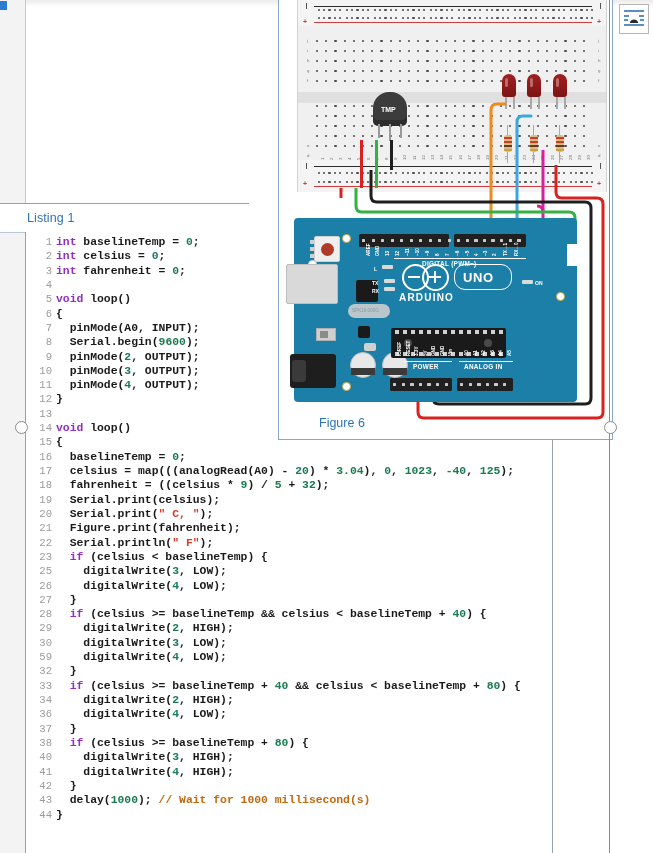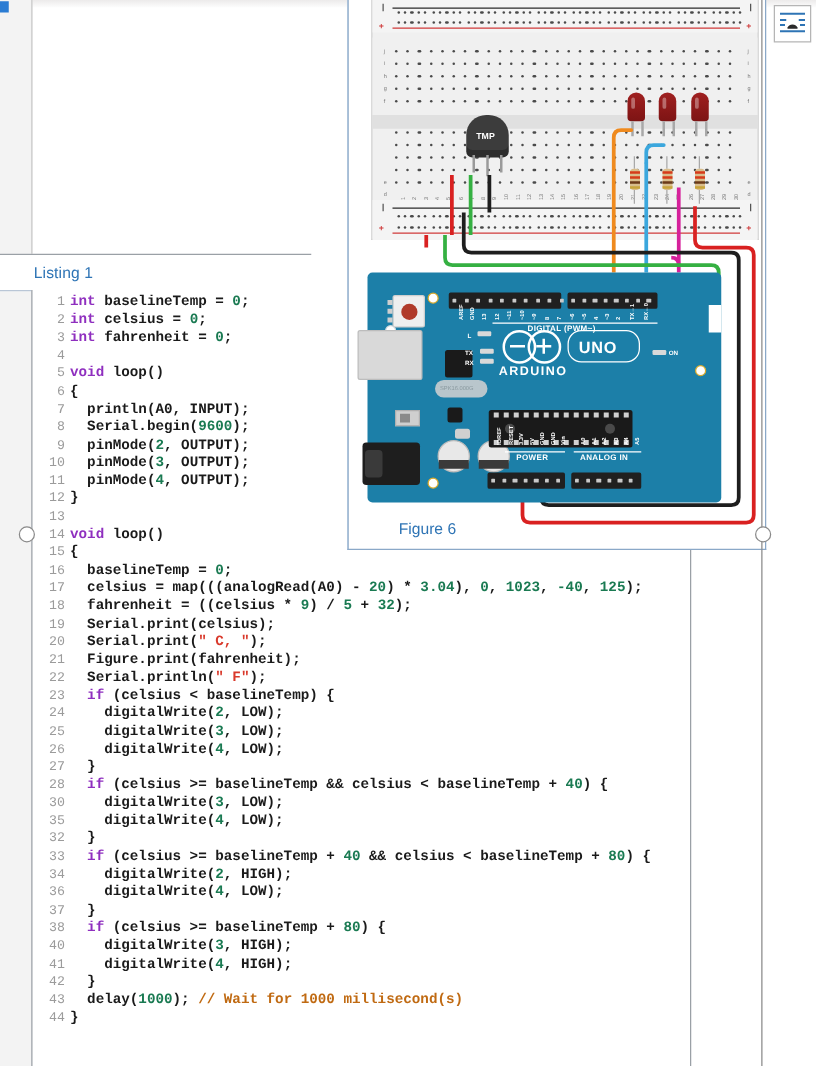--- a/index.html
+++ b/index.html
@@ -152,44 +152,44 @@
   <div class="caption-text">Listing 1</div>
 
   <div class="code-block">
     <div class="code-inner" id="code-inner">
         <div class="code-line"><span class="ln">1</span><span class="code-txt"><span class="kw">int</span><span> baselineTemp = </span><span class="num">0</span><span>;</span></span></div>
         <div class="code-line"><span class="ln">2</span><span class="code-txt"><span class="kw">int</span><span> celsius = </span><span class="num">0</span><span>;</span></span></div>
         <div class="code-line"><span class="ln">3</span><span class="code-txt"><span class="kw">int</span><span> fahrenheit = </span><span class="num">0</span><span>;</span></span></div>
         <div class="code-line"><span class="ln">4</span><span class="code-txt"><span></span></span></div>
         <div class="code-line"><span class="ln">5</span><span class="code-txt"><span class="kw">void</span><span> loop()</span></span></div>
         <div class="code-line"><span class="ln">6</span><span class="code-txt"><span>{</span></span></div>
-        <div class="code-line"><span class="ln">7</span><span class="code-txt"><span>  println(A0, INPUT);</span></span></div>
+        <div class="code-line"><span class="ln">7</span><span class="code-txt"><span>  pinMode(A0, INPUT);</span></span></div>
         <div class="code-line"><span class="ln">8</span><span class="code-txt"><span>  Serial.begin(</span><span class="num">9600</span><span>);</span></span></div>
         <div class="code-line"><span class="ln">9</span><span class="code-txt"><span>  pinMode(</span><span class="num">2</span><span>, OUTPUT);</span></span></div>
         <div class="code-line"><span class="ln">10</span><span class="code-txt"><span>  pinMode(</span><span class="num">3</span><span>, OUTPUT);</span></span></div>
         <div class="code-line"><span class="ln">11</span><span class="code-txt"><span>  pinMode(</span><span class="num">4</span><span>, OUTPUT);</span></span></div>
         <div class="code-line"><span class="ln">12</span><span class="code-txt"><span>}</span></span></div>
         <div class="code-line"><span class="ln">13</span><span class="code-txt"><span></span></span></div>
         <div class="code-line"><span class="ln">14</span><span class="code-txt"><span class="kw">void</span><span> loop()</span></span></div>
         <div class="code-line"><span class="ln">15</span><span class="code-txt"><span>{</span></span></div>
         <div class="code-line"><span class="ln">16</span><span class="code-txt"><span>  baselineTemp = </span><span class="num">0</span><span>;</span></span></div>
         <div class="code-line"><span class="ln">17</span><span class="code-txt"><span>  celsius = map(((analogRead(A0) - </span><span class="num">20</span><span>) * </span><span class="num">3.04</span><span>), </span><span class="num">0</span><span>, </span><span class="num">1023</span><span>, </span><span class="num">-40</span><span>, </span><span class="num">125</span><span>);</span></span></div>
         <div class="code-line"><span class="ln">18</span><span class="code-txt"><span>  fahrenheit = ((celsius * </span><span class="num">9</span><span>) / </span><span class="num">5</span><span> + </span><span class="num">32</span><span>);</span></span></div>
         <div class="code-line"><span class="ln">19</span><span class="code-txt"><span>  Serial.print(celsius);</span></span></div>
         <div class="code-line"><span class="ln">20</span><span class="code-txt"><span>  Serial.print(</span><span class="str">" C, "</span><span>);</span></span></div>
         <div class="code-line"><span class="ln">21</span><span class="code-txt"><span>  Figure.print(fahrenheit);</span></span></div>
         <div class="code-line"><span class="ln">22</span><span class="code-txt"><span>  Serial.println(</span><span class="str">" F"</span><span>);</span></span></div>
         <div class="code-line"><span class="ln">23</span><span class="code-txt"><span>  </span><span class="kw">if</span><span> (celsius &lt; baselineTemp) {</span></span></div>
-        <div class="code-line"><span class="ln">24</span><span class="code-txt"><span>    digitalWrite(</span><span class="num">2</span><span>, LOW);</span></span></div>
         <div class="code-line"><span class="ln">25</span><span class="code-txt"><span>    digitalWrite(</span><span class="num">3</span><span>, LOW);</span></span></div>
         <div class="code-line"><span class="ln">26</span><span class="code-txt"><span>    digitalWrite(</span><span class="num">4</span><span>, LOW);</span></span></div>
         <div class="code-line"><span class="ln">27</span><span class="code-txt"><span>  }</span></span></div>
         <div class="code-line"><span class="ln">28</span><span class="code-txt"><span>  </span><span class="kw">if</span><span> (celsius &gt;= baselineTemp &amp;&amp; celsius &lt; baselineTemp + </span><span class="num">40</span><span>) {</span></span></div>
+        <div class="code-line"><span class="ln">29</span><span class="code-txt"><span>    digitalWrite(</span><span class="num">2</span><span>, HIGH);</span></span></div>
         <div class="code-line"><span class="ln">30</span><span class="code-txt"><span>    digitalWrite(</span><span class="num">3</span><span>, LOW);</span></span></div>
-        <div class="code-line"><span class="ln">35</span><span class="code-txt"><span>    digitalWrite(</span><span class="num">4</span><span>, LOW);</span></span></div>
+        <div class="code-line"><span class="ln">59</span><span class="code-txt"><span>    digitalWrite(</span><span class="num">4</span><span>, LOW);</span></span></div>
         <div class="code-line"><span class="ln">32</span><span class="code-txt"><span>  }</span></span></div>
         <div class="code-line"><span class="ln">33</span><span class="code-txt"><span>  </span><span class="kw">if</span><span> (celsius &gt;= baselineTemp + </span><span class="num">40</span><span> &amp;&amp; celsius &lt; baselineTemp + </span><span class="num">80</span><span>) {</span></span></div>
         <div class="code-line"><span class="ln">34</span><span class="code-txt"><span>    digitalWrite(</span><span class="num">2</span><span>, HIGH);</span></span></div>
         <div class="code-line"><span class="ln">36</span><span class="code-txt"><span>    digitalWrite(</span><span class="num">4</span><span>, LOW);</span></span></div>
         <div class="code-line"><span class="ln">37</span><span class="code-txt"><span>  }</span></span></div>
         <div class="code-line"><span class="ln">38</span><span class="code-txt"><span>  </span><span class="kw">if</span><span> (celsius &gt;= baselineTemp + </span><span class="num">80</span><span>) {</span></span></div>
         <div class="code-line"><span class="ln">40</span><span class="code-txt"><span>    digitalWrite(</span><span class="num">3</span><span>, HIGH);</span></span></div>
         <div class="code-line"><span class="ln">41</span><span class="code-txt"><span>    digitalWrite(</span><span class="num">4</span><span>, HIGH);</span></span></div>
         <div class="code-line"><span class="ln">42</span><span class="code-txt"><span>  }</span></span></div>
         <div class="code-line"><span class="ln">43</span><span class="code-txt"><span>  delay(</span><span class="num">1000</span><span>); </span><span class="cmt">// Wait for 1000 millisecond(s)</span></span></div>

